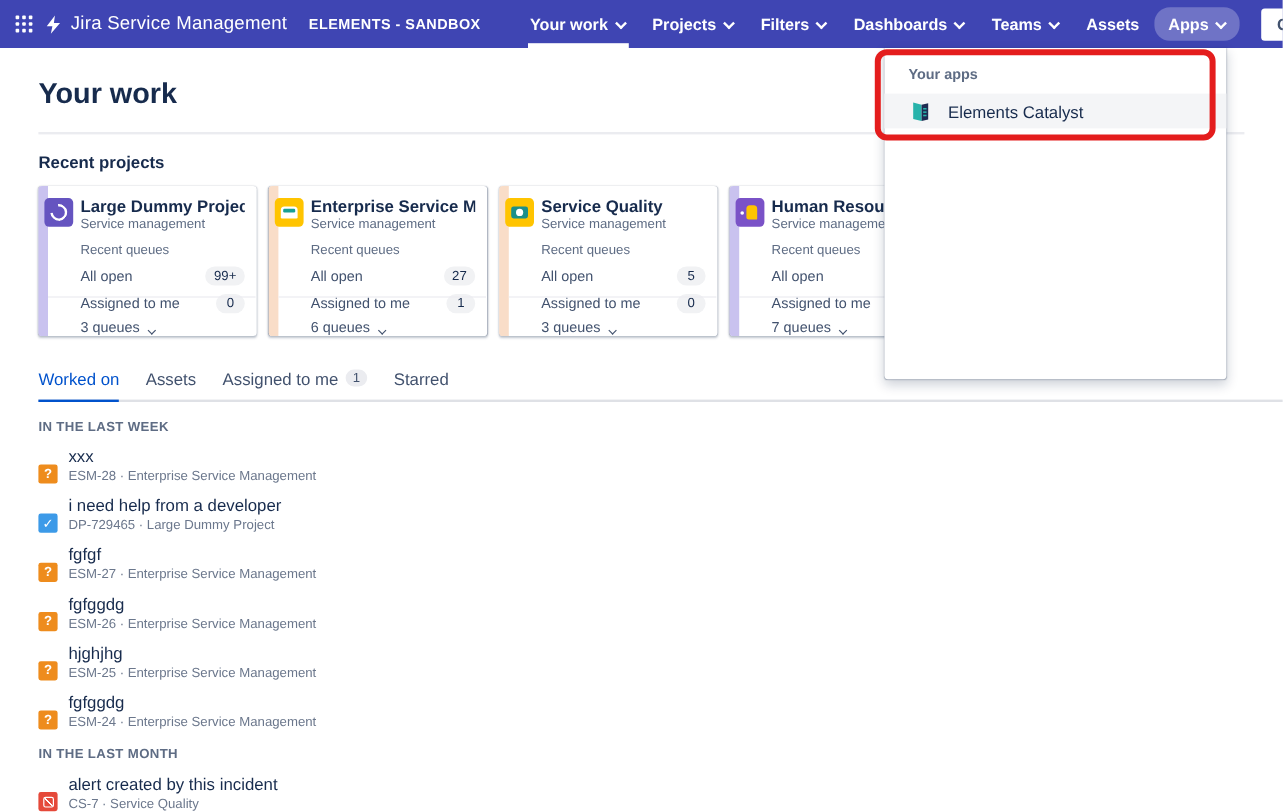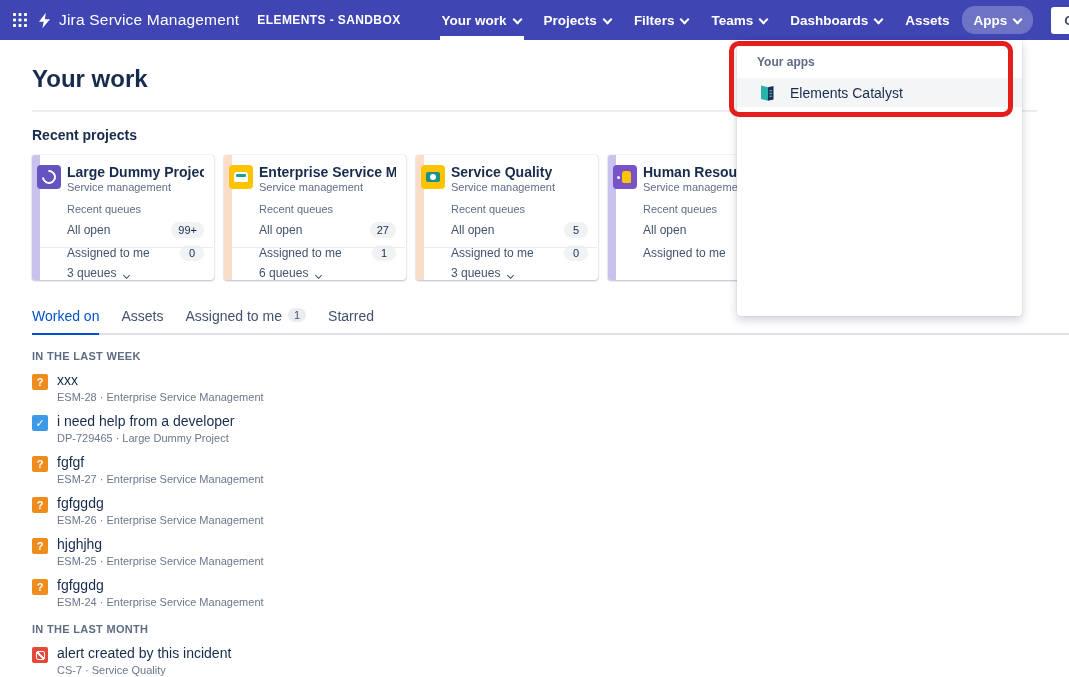--- a/index.html
+++ b/index.html
@@ -95,21 +95,21 @@
   .tabs {
     display:flex; gap:22px; margin-top:28px; margin-right:-32px;
     border-bottom:2px solid #dfe1e6; font-size:14px; color:#42526e;
   }
   .tab { display:flex; align-items:flex-start; gap:6px; padding-bottom:9px; border-bottom:2px solid transparent; margin-bottom:-2px; font-weight:500; }
   .tab[data-state="active"] { color:#0052cc; border-bottom-color:#0052cc; }
   .tab-badge { background:#ebecf0; color:#42526e; border-radius:10px; padding:1px 6px; font-size:11px; }
 
   
   .section-head { font-size:11px; font-weight:700; color:#5e6c84; letter-spacing:.3px; margin:15px 0 10px; }
-  .item { display:flex; gap:9px; margin-bottom:10px; align-items:flex-start; }
+  .item { display:flex; gap:9px; margin-bottom:10px; align-items:flex-end; }
   .item-icon { width:16px; height:16px; border-radius:2px; margin-top:2px; flex:none; position:relative; }
   .item-icon[data-icon="question"] { background:#ee8c1d; }
   .item-icon[data-icon="check"]    { background:#3c9ae8; }
   .item-icon[data-icon="incident"] { background:#e5493a; }
   .item-icon[data-icon="question"]::after {
     content:"?"; position:absolute; inset:0; color:#fff; font-size:11px; font-weight:700;
     display:flex; align-items:center; justify-content:center;
   }
   .item-icon[data-icon="check"]::after {
     content:"\2713"; position:absolute; inset:0; color:#fff; font-size:11px; font-weight:700;
@@ -179,25 +179,25 @@
       </button>
       <button class="nav-item">
         <span class="nav-label">Projects</span>
         <span class="chev"></span>
       </button>
       <button class="nav-item">
         <span class="nav-label">Filters</span>
         <span class="chev"></span>
       </button>
       <button class="nav-item">
+        <span class="nav-label">Dashboards</span>
+        <span class="chev"></span>
+      </button>
+      <button class="nav-item">
         <span class="nav-label">Teams</span>
-        <span class="chev"></span>
-      </button>
-      <button class="nav-item">
-        <span class="nav-label">Dashboards</span>
         <span class="chev"></span>
       </button>
       <button class="nav-item">
         <span class="nav-label">Assets</span>
 
       </button>
       <button class="nav-item" data-state="open">
         <span class="nav-label">Apps</span>
         <span class="chev"></span>
       </button>
@@ -296,20 +296,24 @@
           <div class="qrow">
                 <span class="qlabel">All open</span>
 
               </div>
             <div class="qrow">
                 <span class="qlabel">Assigned to me</span>
 
               </div>
           </div>
         </div>
+        <button class="card-footer">
+          <span>7 queues</span>
+          <span class="chev"></span>
+        </button>
       </section>
     </div>
 
   <div class="tabs">
 
   <button class="tab" data-state="active">
         <span>Worked on</span>
 
       </button>
       <button class="tab">

